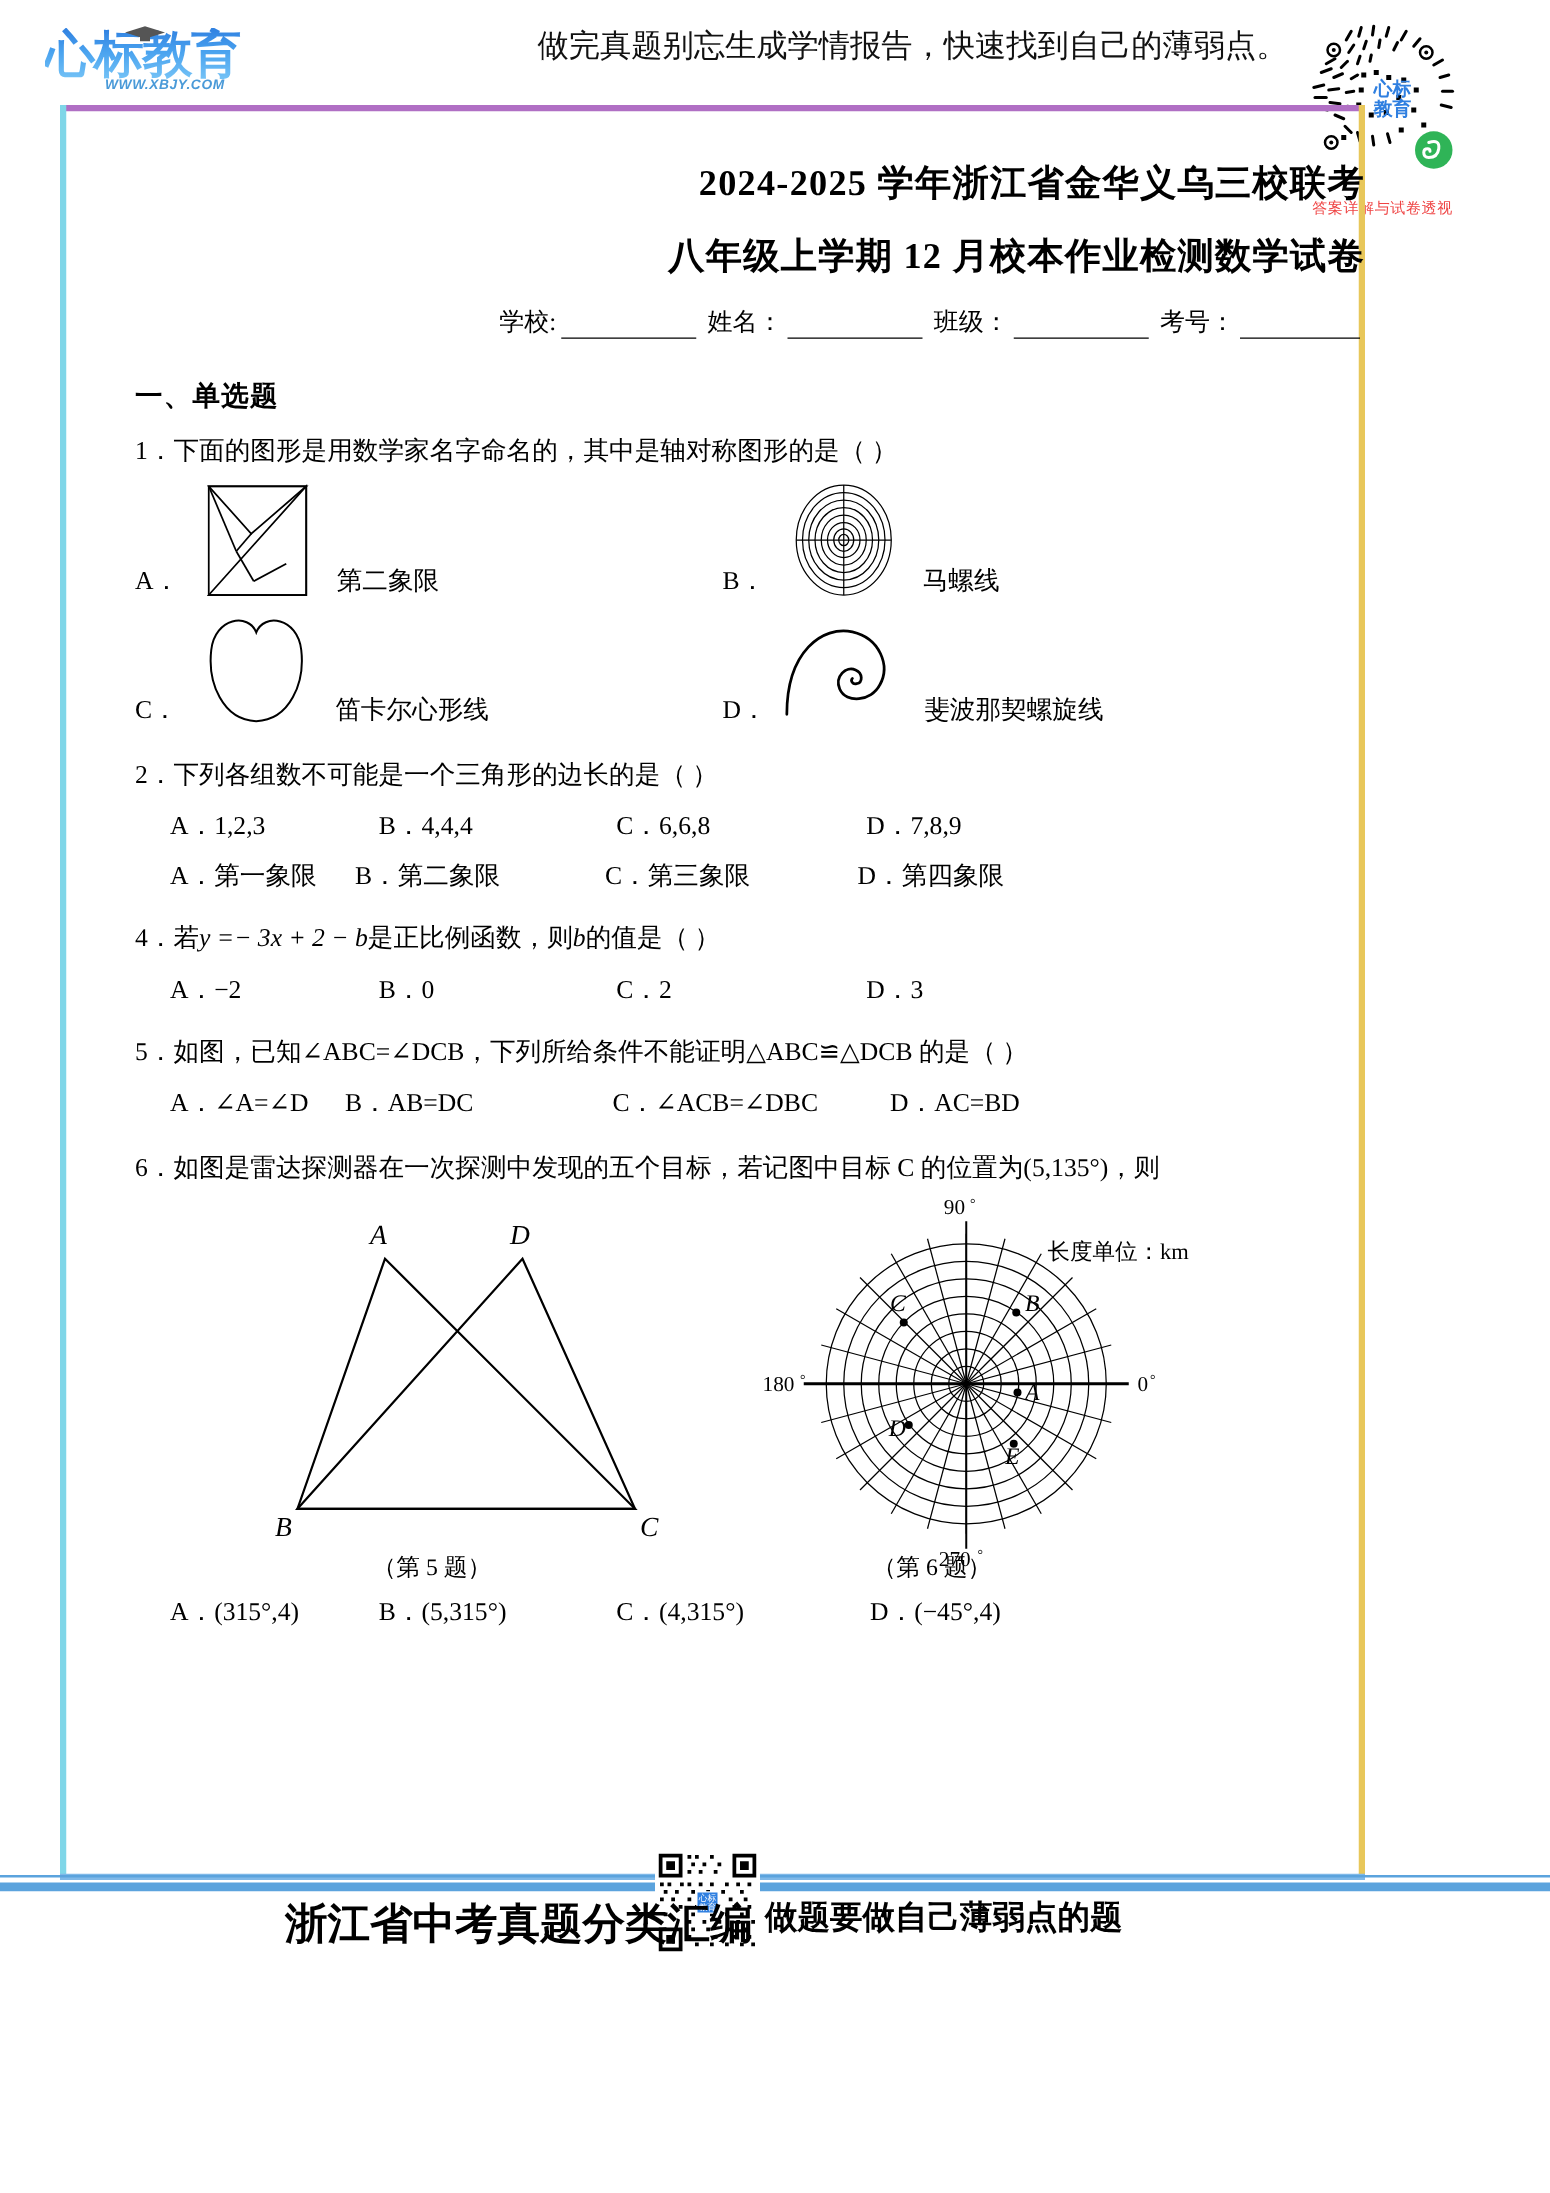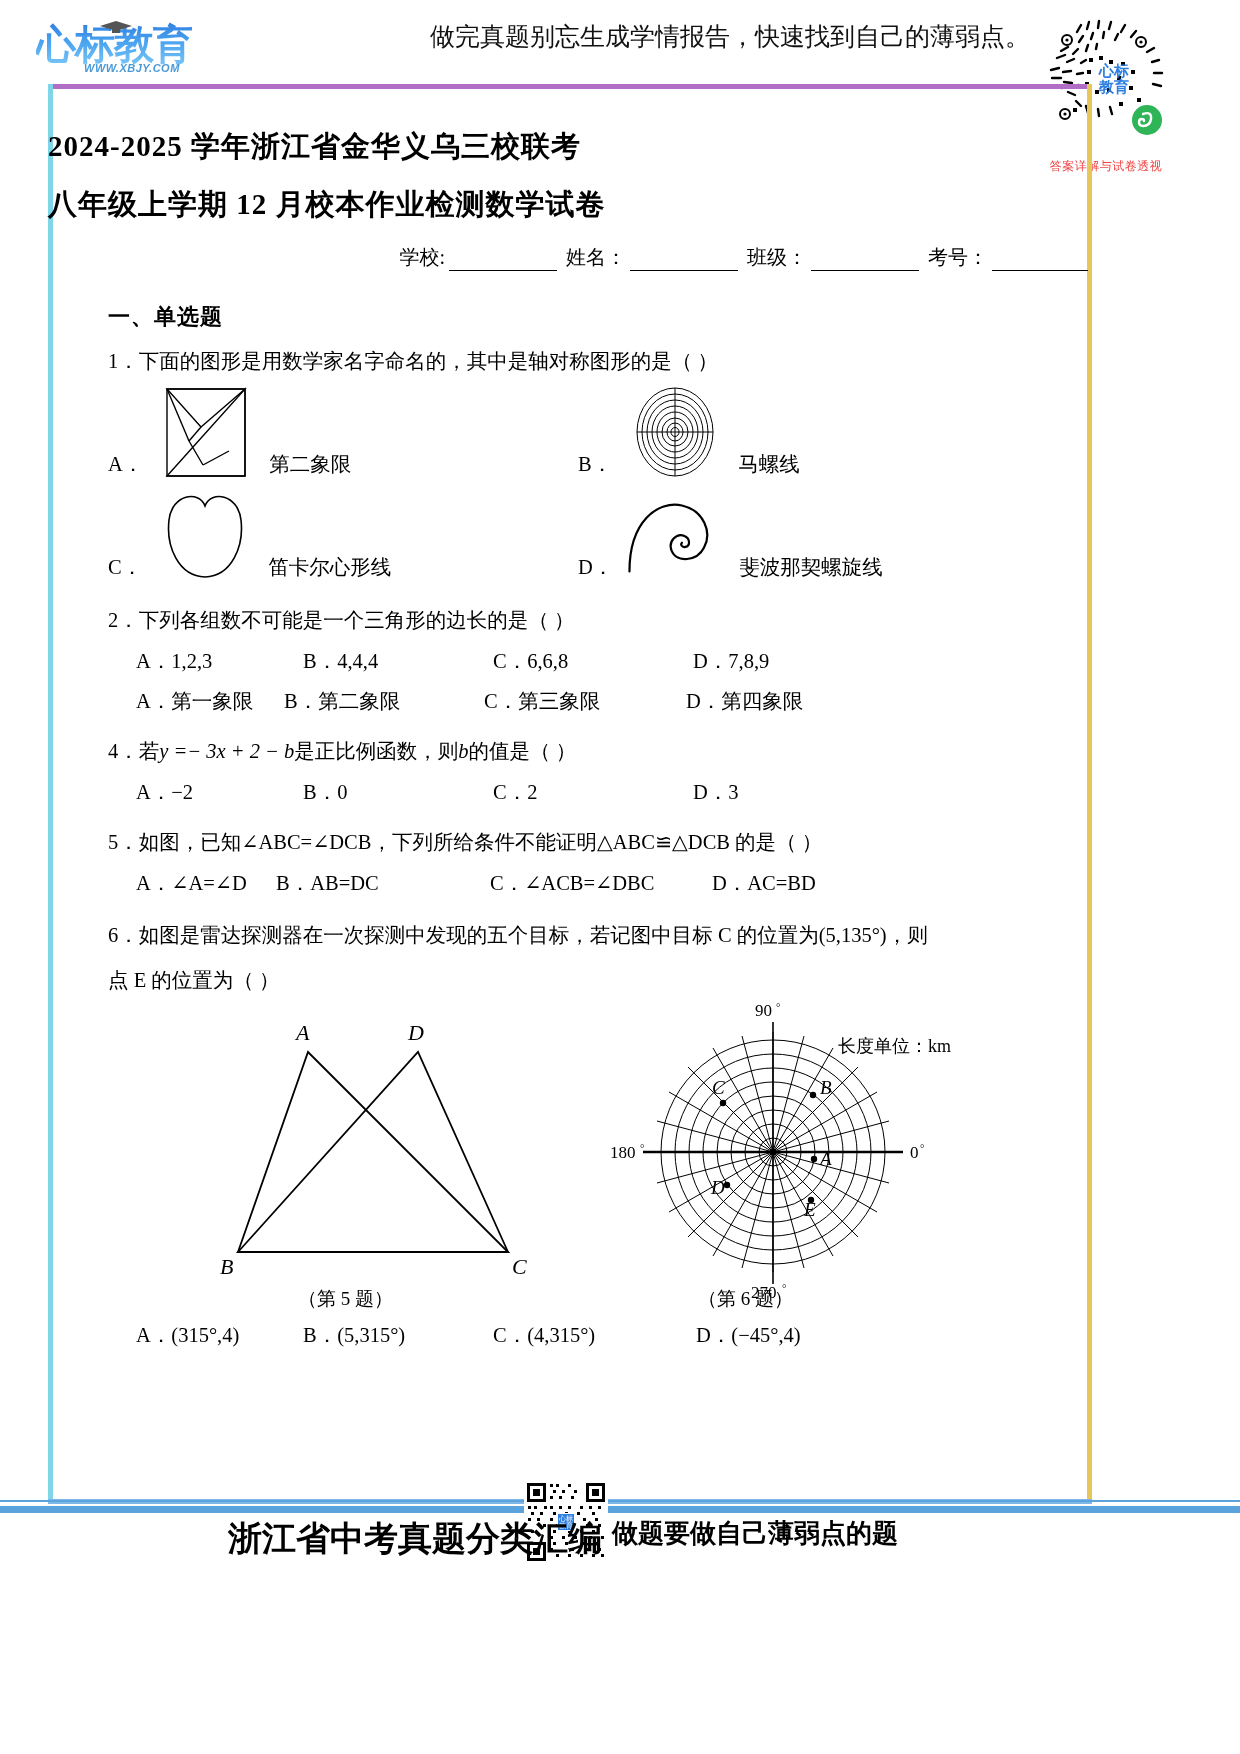--- a/index.html
+++ b/index.html
@@ -76,21 +76,21 @@
     background: #e8c75a;
   }
   .frame-bottom {
     position: absolute; left: 0; bottom: 0; width: 1044px; height: 5px;
     background: #7fb8e8;
   }
 
   
   .title-1, .title-2 {
     position: absolute;
-    width: 1044px; text-align: left;
+    width: 1044px; text-align: right;
     font-family: "Liberation Serif", serif;
     font-weight: bold;
     font-size: 29px;
     letter-spacing: 1px;
     color: #000;
   }
   .title-1 { top: 43px; }
   .title-2 { top: 101px; }
 
   .fillin {
@@ -391,21 +391,20 @@
 
   <p class="qline" style="margin-top:20px">5．如图，已知∠ABC=∠DCB，下列所给条件不能证明△ABC≌△DCB 的是（  ）</p>
   <div class="opts">
     <span style="width:168px;padding-left:28px">A．∠A=∠D</span>
     <span style="width:214px">B．AB=DC</span>
     <span style="width:222px">C．∠ACB=∠DBC</span>
     <span>D．AC=BD</span>
   </div>
 
   <p class="qline" style="margin-top:22px">6．如图是雷达探测器在一次探测中发现的五个目标，若记图中目标 C 的位置为(5,135°)，则</p>
-  <p class="qline" style="margin-top:14px">点 E 的位置为（  ）</p>
 
   <div class="figrow">
 
     <svg class="fig5" viewBox="0 0 320 270">
       <g stroke="#000" stroke-width="1.8" fill="none">
         <path d="M20,240 L90,40 L290,240 Z"></path>
         <path d="M20,240 L200,40 L290,240 Z"></path>
       </g>
       <text x="78" y="28" font-size="22" font-style="italic" font-family="Liberation Serif, serif">A</text>
       <text x="190" y="28" font-size="22" font-style="italic" font-family="Liberation Serif, serif">D</text>

